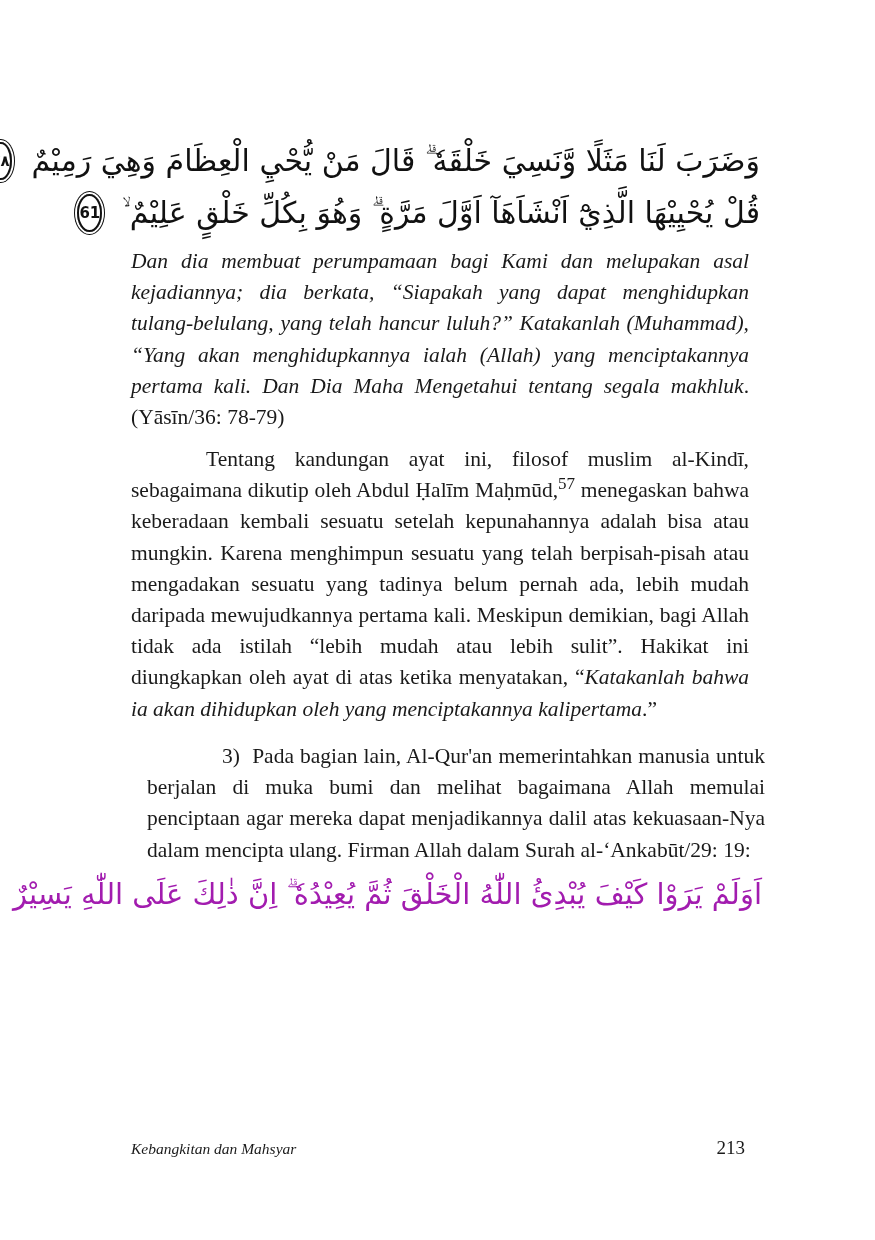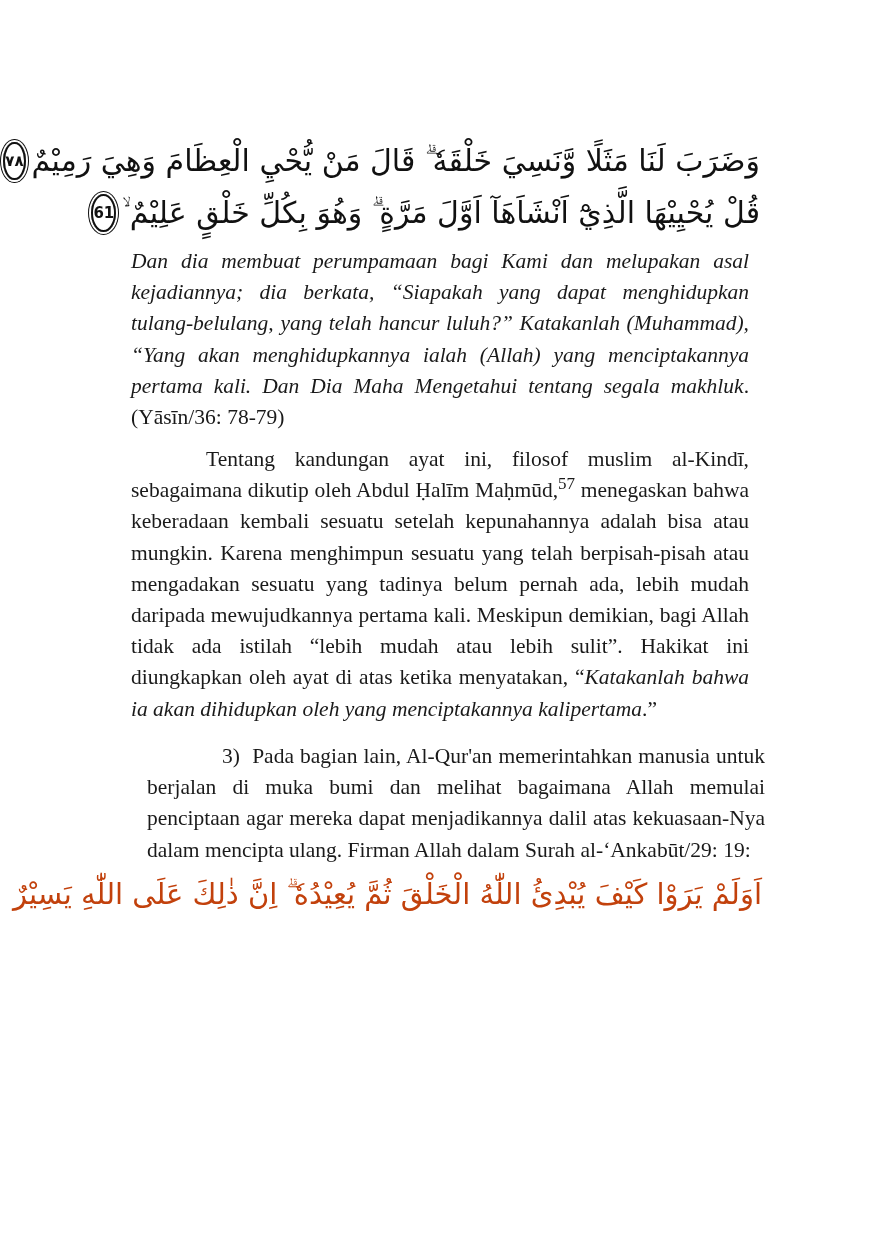--- a/index.html
+++ b/index.html
@@ -1,30 +1,30 @@
 <!DOCTYPE html>
 <html><head>
 <meta charset="utf-8">
 <style>
   html, body { margin: 0; padding: 0; background: #ffffff; }
   body { width: 875px; height: 1240px; position: relative; overflow: hidden; color: #1a1a1a; font-family: "Liberation Serif", "DejaVu Serif", serif; }
   .page { position: absolute; left: 0; top: 0; width: 875px; height: 1240px; }
   .arabic { position: absolute; left: 128px; width: 632px; direction: rtl; text-align: justify; text-align-last: justify; font-family: "DejaVu Sans", sans-serif; color: #111; }
   .ar-line { display: flex; flex-direction: row; justify-content: space-between; align-items: center; height: 52px; font-size: 30px; line-height: 52px; white-space: nowrap; }
   .ayah-mark { display: inline-flex; align-items: center; justify-content: center; width: 34px; height: 34px; border: 2px solid #111; border-radius: 50%; font-size: 15px; font-weight: bold; position: relative; box-shadow: 0 0 0 2px #fff, 0 0 0 3px #111; }
-  .ar-text { flex: 1; text-align: justify; text-align-last: justify; padding-left: 6px; }
+  .ar-text { flex: 1; text-align: justify; text-align-last: justify; padding-left: 20px; }
   .para { position: absolute; left: 131px; width: 618px; font-size: 21.5px; line-height: 31.2px; text-align: justify; }
   .trans { font-style: italic; }
   .indent { text-indent: 75px; }
   .num-indent { text-indent: 75px; }
   sup { font-size: 17px; line-height: 0; vertical-align: super; }
   .footer { position: absolute; top: 1137px; left: 131px; width: 614px; display: flex; justify-content: space-between; align-items: baseline; }
   .running-title { font-style: italic; font-size: 15.5px; }
   .page-number { font-size: 19px; }
-  .single-ar { position: absolute; left: 128px; width: 634px; top: 868px; height: 52px; direction: rtl; font-family: "DejaVu Sans", sans-serif; font-size: 29px; line-height: 52px; text-align: justify; text-align-last: justify; white-space: nowrap; color: #c2410c; }
+  .single-ar { position: absolute; left: 128px; width: 634px; top: 868px; height: 52px; direction: rtl; font-family: "DejaVu Sans", sans-serif; font-size: 29px; line-height: 52px; text-align: justify; text-align-last: justify; white-space: nowrap; color: #a21caf; }
 </style>
 </head>
 <body>
 
 <div class="page">
 
   <div class="arabic" style="top:135px;">
     <div class="ar-line">
       <span class="ar-text">وَضَرَبَ لَنَا مَثَلًا وَّنَسِيَ خَلْقَهٗ ۗ قَالَ مَنْ يُّحْيِ الْعِظَامَ وَهِيَ رَمِيْمٌ</span>
       <span class="ayah-mark">٧٨</span>
@@ -37,14 +37,18 @@
 
   <p class="para" style="top:246px; margin:0;"><span class="trans">Dan dia membuat perumpamaan bagi Kami dan melupakan asal kejadiannya; dia berkata, “Siapakah yang dapat menghidupkan tulang-belulang, yang telah hancur luluh?” Katakanlah (Muhammad), “Yang akan menghidupkannya ialah (Allah) yang menciptakannya pertama kali. Dan Dia Maha Mengetahui tentang segala makhluk</span><span>. (Yāsīn/36: 78-79)</span></p>
 
   <p class="para indent" style="top:444px; margin:0;"><span>Tentang kandungan ayat ini, filosof muslim al-Kindī, sebagaimana dikutip oleh Abdul Ḥalīm Maḥmūd,</span><sup>57</sup><span> menegaskan bahwa keberadaan kembali sesuatu setelah kepunahannya adalah bisa atau mungkin. Karena menghimpun sesuatu yang telah berpisah-pisah atau mengadakan sesuatu yang tadinya belum pernah ada, lebih mudah daripada mewujudkannya pertama kali. Meskipun demikian, bagi Allah tidak ada istilah “lebih mudah atau lebih sulit”. Hakikat ini diungkapkan oleh ayat di atas ketika menyatakan, “</span><span class="trans">Katakanlah bahwa ia akan dihidupkan oleh yang menciptakannya kalipertama</span><span>.”</span></p>
 
   <p class="para num-indent" style="top:725px; margin:16px;"><span>3)</span>&nbsp;&nbsp;<span>Pada bagian lain, Al-Qur'an memerintahkan manusia untuk berjalan di muka bumi dan melihat bagaimana Allah memulai penciptaan agar mereka dapat menjadikannya dalil atas kekuasaan-Nya dalam mencipta ulang. Firman Allah dalam Surah al-‘Ankabūt/29: 19:</span></p>
 
   <div class="single-ar">اَوَلَمْ يَرَوْا كَيْفَ يُبْدِئُ اللّٰهُ الْخَلْقَ ثُمَّ يُعِيْدُهٗ ۗ اِنَّ ذٰلِكَ عَلَى اللّٰهِ يَسِيْرٌ</div>
 
 
+  <div class="footer">
+    <span class="running-title">Kebangkitan dan Mahsyar</span>
+    <span class="page-number">213</span>
+  </div>
 
 </div>
 
 </body></html>

